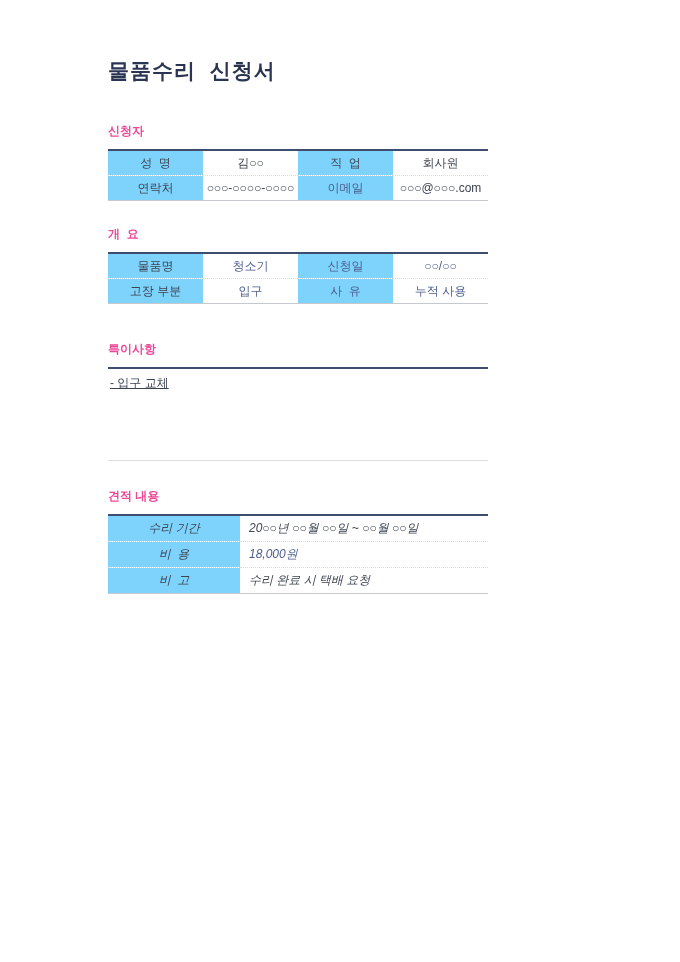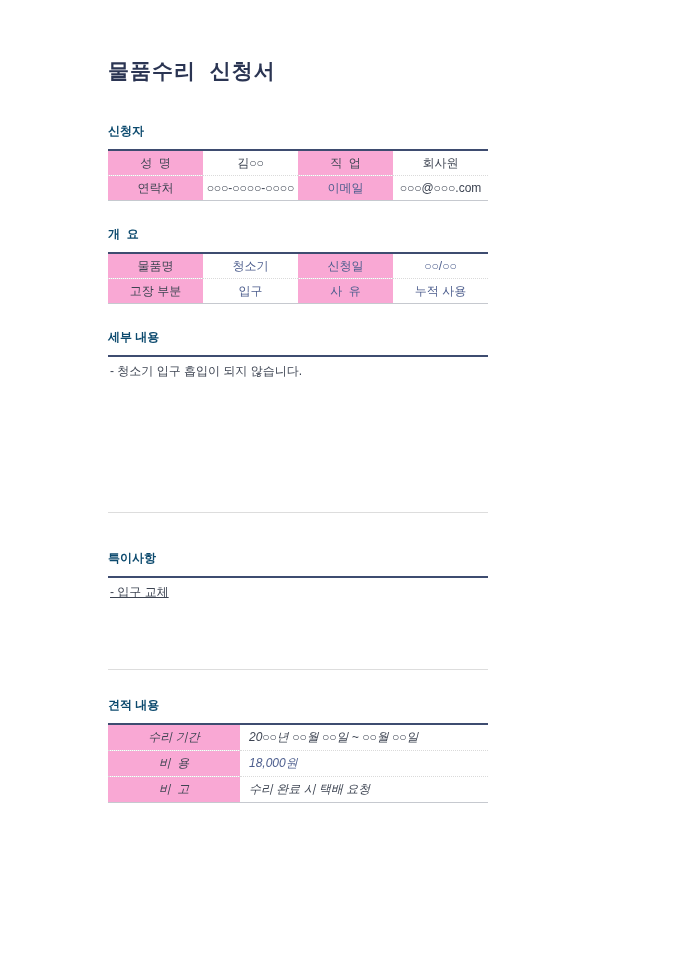--- a/index.html
+++ b/index.html
@@ -13,33 +13,33 @@
     font-size:21px;font-weight:bold;color:#2b3553;
     margin:0;line-height:26px;white-space:pre;letter-spacing:1px;
   }
   .sec{margin:0;}
   .sec-applicant{margin-top:40px;}
   .sec-overview{margin-top:26px;}
   .sec-details{margin-top:26px;}
   .sec-notes{margin-top:38px;}
   .sec-estimate{margin-top:28px;}
   .sec-head{
-    font-size:12px;font-weight:bold;color:#0c4a6e;
+    font-size:12px;font-weight:bold;color:#ec4899;
     line-height:15px;margin:0 0 10px 0;white-space:pre;
   }
   table{
     width:100%;border-collapse:collapse;table-layout:fixed;
     border-top:2px solid #3e4c70;border-bottom:1px solid #c6c9cf;
   }
   td{
     height:24px;font-size:12px;text-align:center;vertical-align:middle;
     padding:0;white-space:pre;overflow:hidden;
   }
   tr + tr td{border-top:1px dotted #dadada;}
-  .lbl{background:#f9a8d4;}
+  .lbl{background:#7dd3fc;}
   .blue{color:#4c5d8d;}
   .grid2 td{height:25px;font-style:italic;}
   .grid2 .lbl{width:132px;}
   .val-left{text-align:left;padding-left:9px;}
   .free{
     border-top:2px solid #3e4c70;border-bottom:1px solid #dddddd;
     font-size:12px;line-height:15px;padding:7px 2px 0 2px;white-space:pre;
   }
   .free-tall{height:148px;}
   .free-short{height:84px;text-decoration:underline;}
@@ -84,24 +84,20 @@
       <tr>
         <td class="lbl">고장 부분</td>
         <td class="val blue">입구</td>
         <td class="lbl blue">사  유</td>
         <td class="val blue">누적 사용</td>
       </tr>
     </tbody>
       </table>
   </div>
 
-  <div class="sec sec-details">
-    <div class="sec-head">세부 내용</div>
-    <div class="free free-tall">- 청소기 입구 흡입이 되지 않습니다.</div>
-  </div>
 
   <div class="sec sec-notes">
     <div class="sec-head">특이사항</div>
     <div class="free free-short">- 입구 교체</div>
   </div>
 
   <div class="sec sec-estimate">
     <div class="sec-head">견적 내용</div>
     <table class="grid2">
       <tbody>

